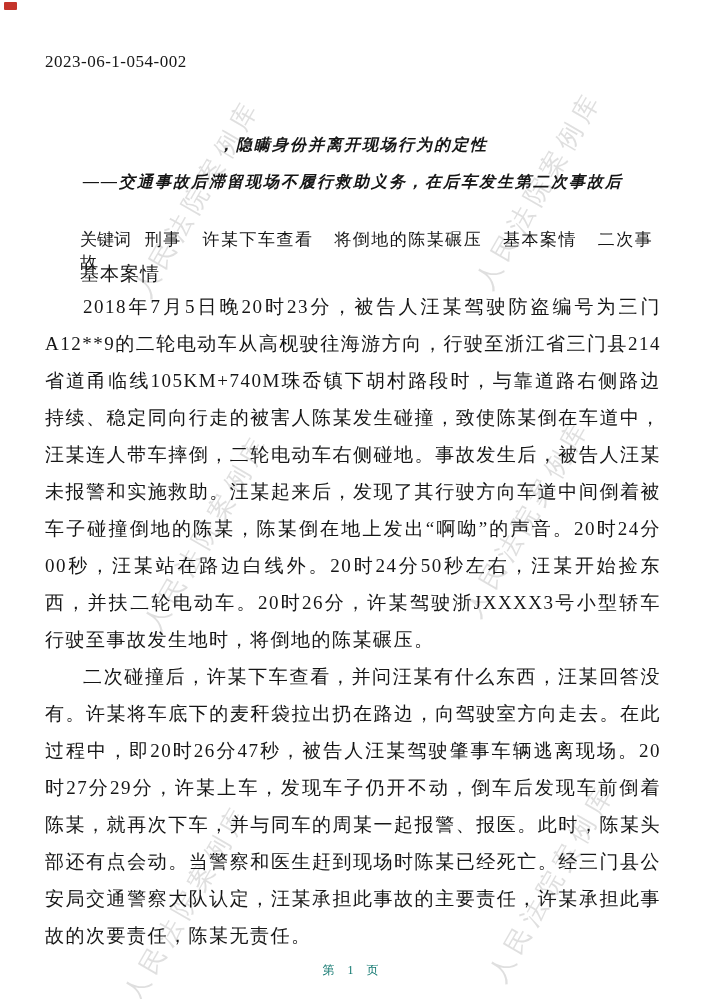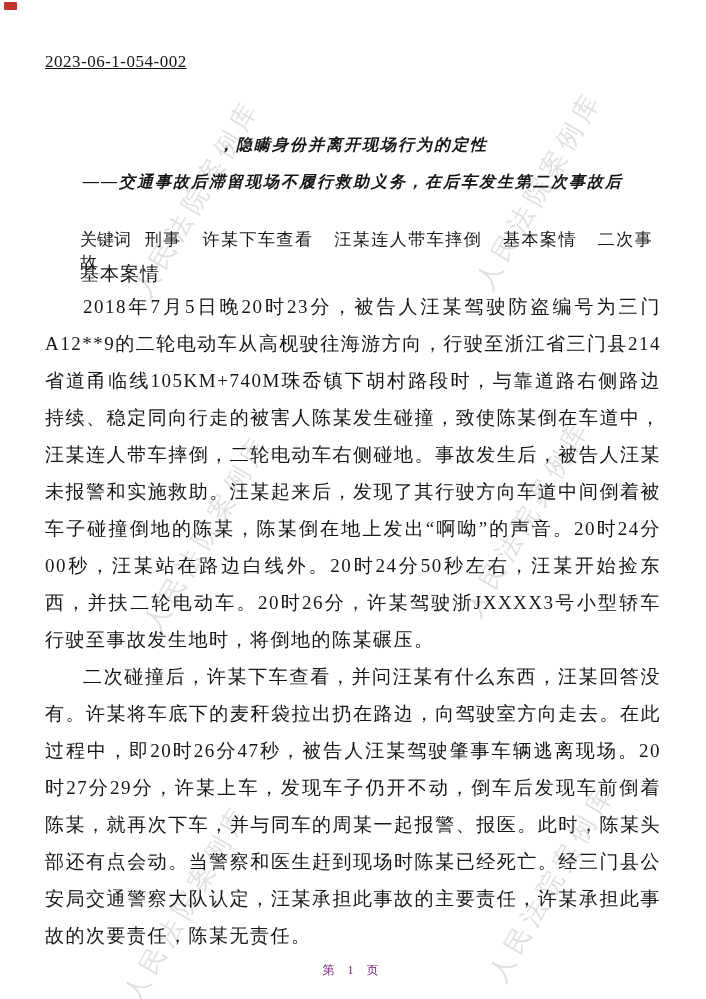--- a/index.html
+++ b/index.html
@@ -30,21 +30,20 @@
     position: absolute;
     left: 4px; top: 2px;
     width: 13px; height: 8px;
     border-radius: 1px;
   }
   .doc-number {
     position: absolute;
     left: 45px; top: 52px;
     font-size: 17px;
     letter-spacing: 0.5px;
-    text-decoration: underline;
   }
   .title {
     position: absolute;
     left: 0; top: 84px;
     width: 100%;
     text-align: center;
     font-size: 22px;
     font-weight: bold;
     letter-spacing: 1px;
   }
@@ -91,21 +90,21 @@
     letter-spacing: 1.5px;
   }
   .body-text p { margin: 0; text-indent: 2em; }
   .footer {
     position: absolute;
     left: 0; bottom: 20px;
     width: 100%;
     text-align: center;
     font-size: 12px;
     letter-spacing: 5px;
-    color: #701a75;
+    color: #0f766e;
   }
 </style>
 </head>
 <body>
 
 <div class="page">
 
   <div class="wm" style="left:85px;  top:180px;">人民法院案例库</div>
   <div class="wm" style="left:427px; top:172px;">人民法院案例库</div>
   <div class="wm" style="left:95px;  top:515px;">人民法院案例库</div>
@@ -120,21 +119,21 @@
 
   <div class="subtitle">
     <div>，隐瞒身份并离开现场行为的定性</div>
     <div>——交通事故后滞留现场不履行救助义务，在后车发生第二次事故后</div>
   </div>
 
   <div class="keywords">
     <span class="kw-label">关键词</span>
     <span class="kw-item">刑事</span>
     <span class="kw-item">许某下车查看</span>
-    <span class="kw-item">汪某连人带车摔倒</span>
+    <span class="kw-item">将倒地的陈某碾压</span>
     <span class="kw-item">基本案情</span>
     <span class="kw-item">二次事故</span>
   </div>
 
   <div class="section-heading">基本案情</div>
 
   <div class="body-text">
     <p>2018年7月5日晚20时23分，被告人汪某驾驶防盗编号为三门A12**9的二轮电动车从高枧驶往海游方向，行驶至浙江省三门县214省道甬临线105KM+740M珠岙镇下胡村路段时，与靠道路右侧路边持续、稳定同向行走的被害人陈某发生碰撞，致使陈某倒在车道中，汪某连人带车摔倒，二轮电动车右侧碰地。事故发生后，被告人汪某未报警和实施救助。汪某起来后，发现了其行驶方向车道中间倒着被车子碰撞倒地的陈某，陈某倒在地上发出“啊呦”的声音。20时24分00秒，汪某站在路边白线外。20时24分50秒左右，汪某开始捡东西，并扶二轮电动车。20时26分，许某驾驶浙JXXXX3号小型轿车行驶至事故发生地时，将倒地的陈某碾压。</p>
     <p>二次碰撞后，许某下车查看，并问汪某有什么东西，汪某回答没有。许某将车底下的麦秆袋拉出扔在路边，向驾驶室方向走去。在此过程中，即20时26分47秒，被告人汪某驾驶肇事车辆逃离现场。20时27分29分，许某上车，发现车子仍开不动，倒车后发现车前倒着陈某，就再次下车，并与同车的周某一起报警、报医。此时，陈某头部还有点会动。当警察和医生赶到现场时陈某已经死亡。经三门县公安局交通警察大队认定，汪某承担此事故的主要责任，许某承担此事故的次要责任，陈某无责任。</p>
   </div>

